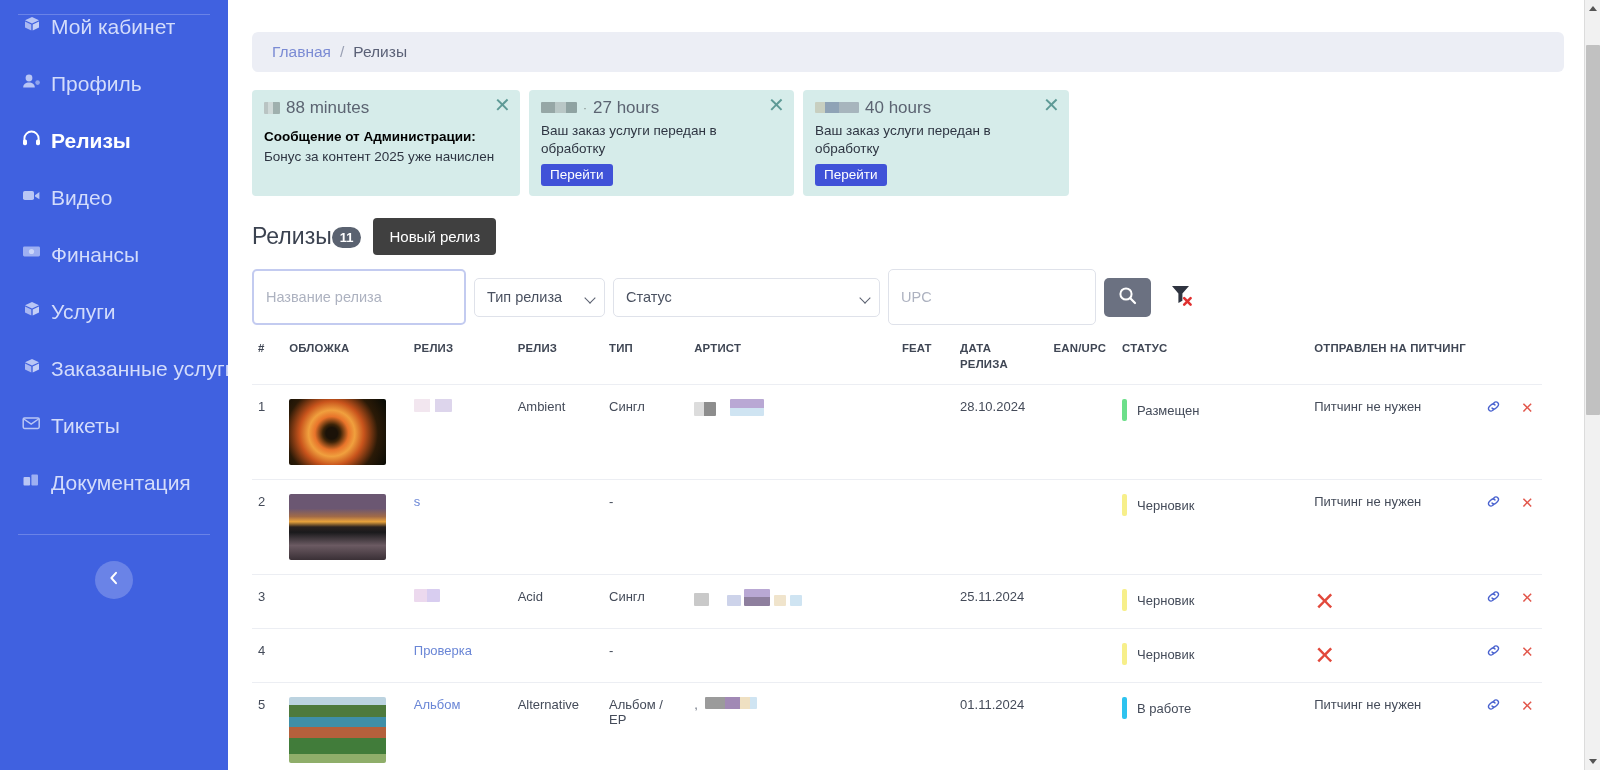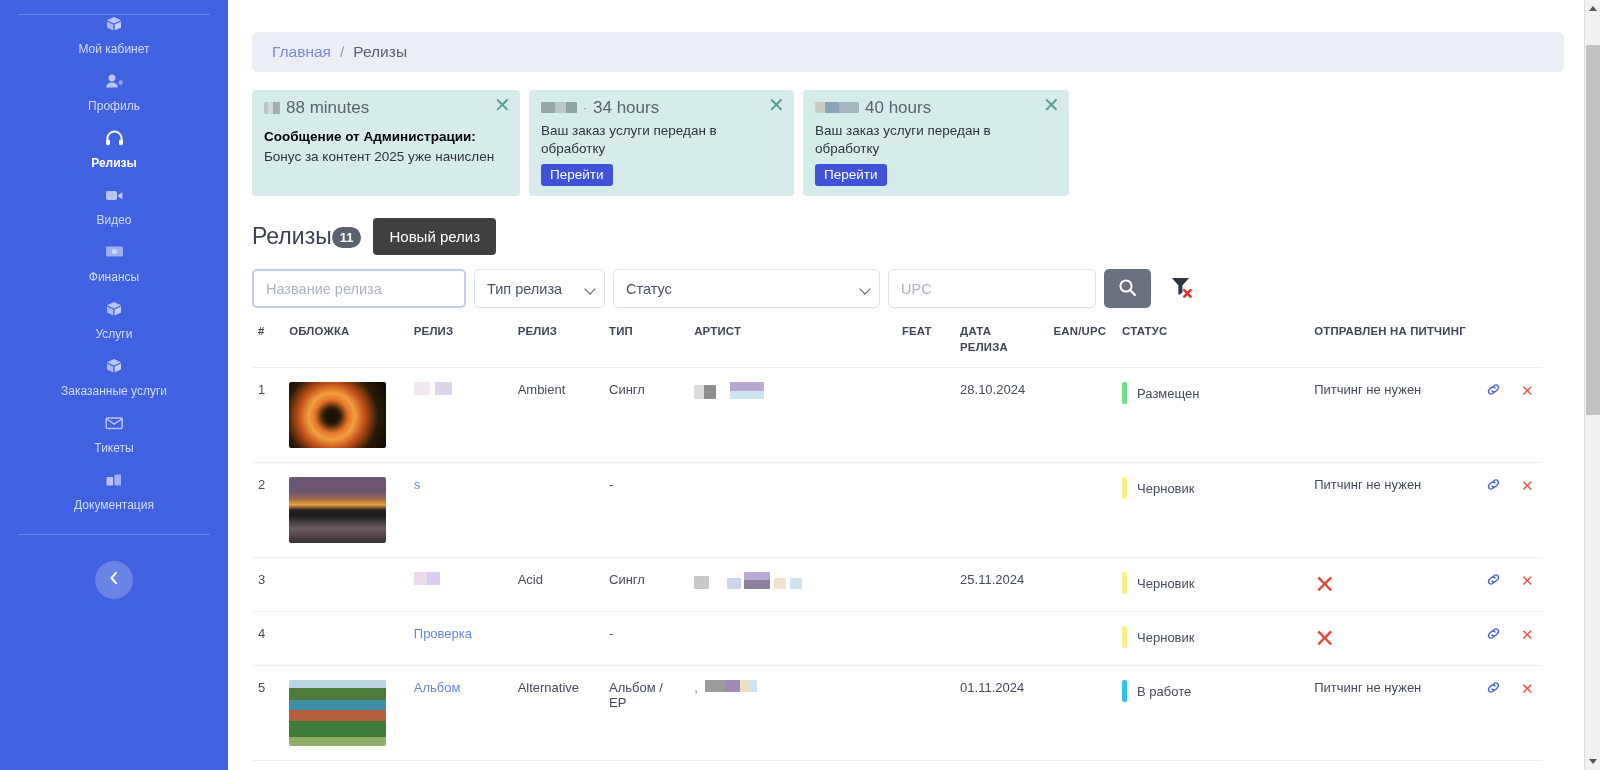--- a/index.html
+++ b/index.html
@@ -18,25 +18,24 @@
     background: #4061e0;
     position: relative;
     padding-top: 0;
     overflow: hidden;
   }
   .sb-toprule {
     height: 1px; background: rgba(255,255,255,0.22);
     margin: 14px 18px 0 18px;
   }
   .sb-item {
-    display: flex; align-items: center; gap: 10px;
+    display: flex; gap: 10px;
     height: 57px; padding: 0 22px;
-    color: #d3dcfb; font-size: 12px; cursor: pointer;
+    color: #d3dcfb; font-size: 21px; cursor: pointer;
     white-space: nowrap;
-    flex-direction: column;
   }
   .sb-item.active { color: #ffffff; font-weight: bold; }
   .sb-icon { width: 19px; height: 17px; display: inline-flex; align-items: center; justify-content: center; flex: none; }
   .sb-icon svg { display:block; }
   .sb-botrule {
     height: 1px; background: rgba(255,255,255,0.22);
     margin: 6px 18px 0 18px;
   }
   .collapse-btn {
     width: 38px; height: 38px; border-radius: 50%;
@@ -104,21 +103,21 @@
   }
   .btn-new {
     background: #404040; color: #fff; border: none;
     border-radius: 4px; height: 37px; padding: 0 16px;
     font-size: 15px; cursor: pointer; font-family: inherit;
   }
 
   
   .filters { display: flex; align-items: center; gap: 8px; margin-top: 14px; }
   .f-input {
-    height: 39px; border: 1px solid #dfe2ea; border-radius: 5px;
+    height: 56px; border: 1px solid #dfe2ea; border-radius: 5px;
     background: #fff; font-size: 14.5px; color: #3b4250;
     padding: 0 12px; font-family: inherit; outline: none;
   }
   .f-input::placeholder { color: #adb2c0; }
   .f-name { width: 214px; border: 2px solid #c3cbf0; }
   .f-upc  { width: 208px; }
   .f-select {
     height: 39px; border: 1px solid #dfe2ea; border-radius: 5px;
     background: #fff; font-size: 14.5px; color: #4a5160;
     padding: 0 26px 0 12px; font-family: inherit;
@@ -338,21 +337,21 @@
           </div>
           <div class="notif-title">Сообщение от Администрации:</div>
           <div class="notif-body">Бонус за контент 2025 уже начислен</div>
           <div class="notif-x">✕</div>
         </div>
 
         <div class="notif n2">
           <div class="notif-meta">
             <span class="redact" style="width:36px;height:11px;background:linear-gradient(90deg,#96a7a6 0 38%,#b9c7c6 38% 70%,#8fa3a2 70% 100%);"></span>
             <span style="color:#7e8a88;font-size:12px;">·</span>
-            <span class="notif-time">34 hours</span>
+            <span class="notif-time">27 hours</span>
           </div>
           <div class="notif-body" style="margin-top:6px;">Ваш заказ услуги передан в обработку</div>
           <button class="btn-go">Перейти</button>
           <div class="notif-x">✕</div>
         </div>
 
         <div class="notif n3">
           <div class="notif-meta">
             <span class="redact" style="width:44px;height:11px;background:linear-gradient(90deg,#c8cfc0 0 22%,#8fa3b6 22% 55%,#a7b5bd 55% 100%);"></span>
             <span class="notif-time">40 hours</span>

